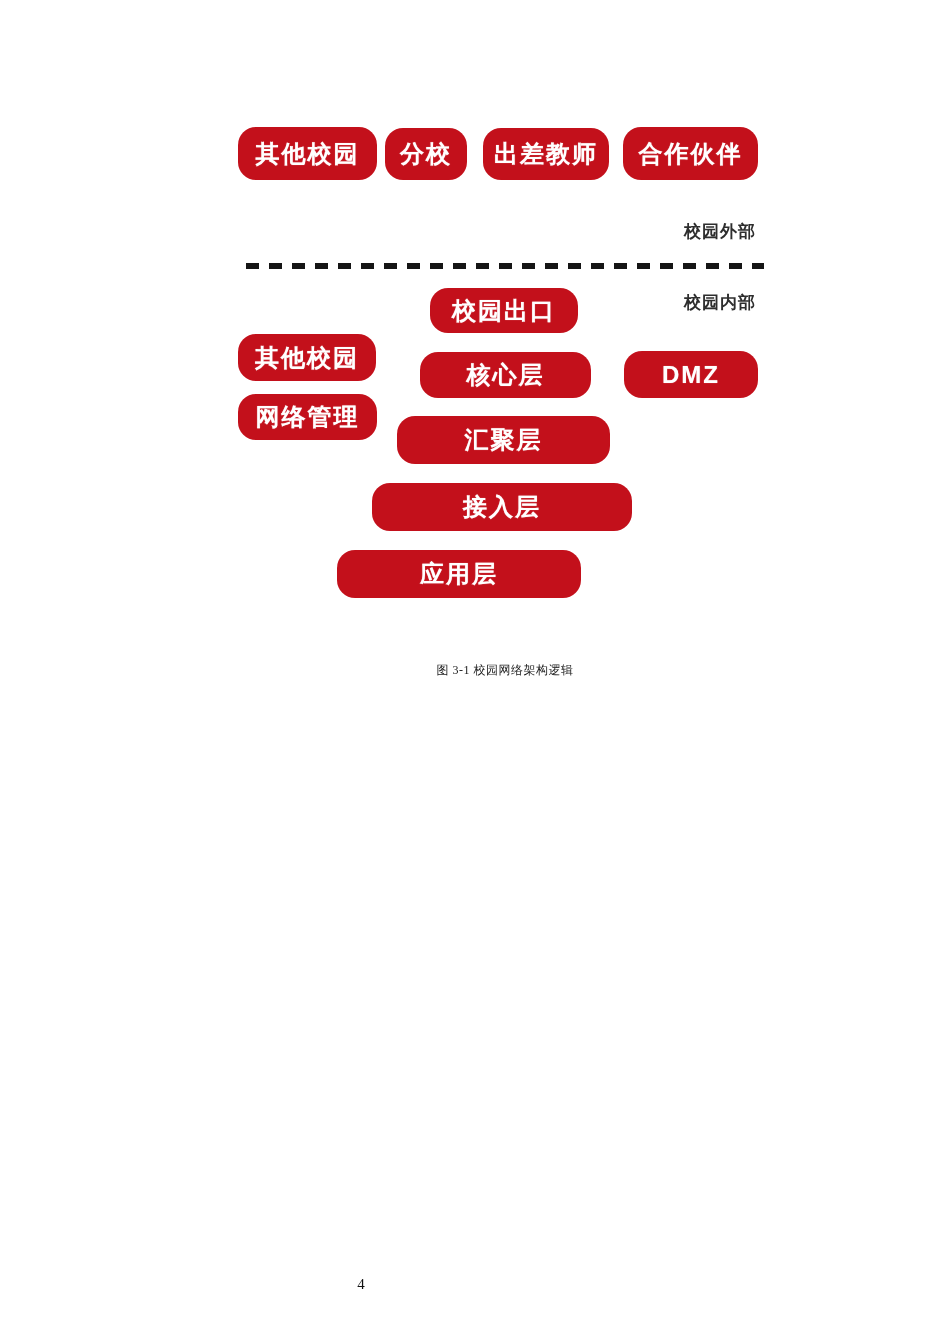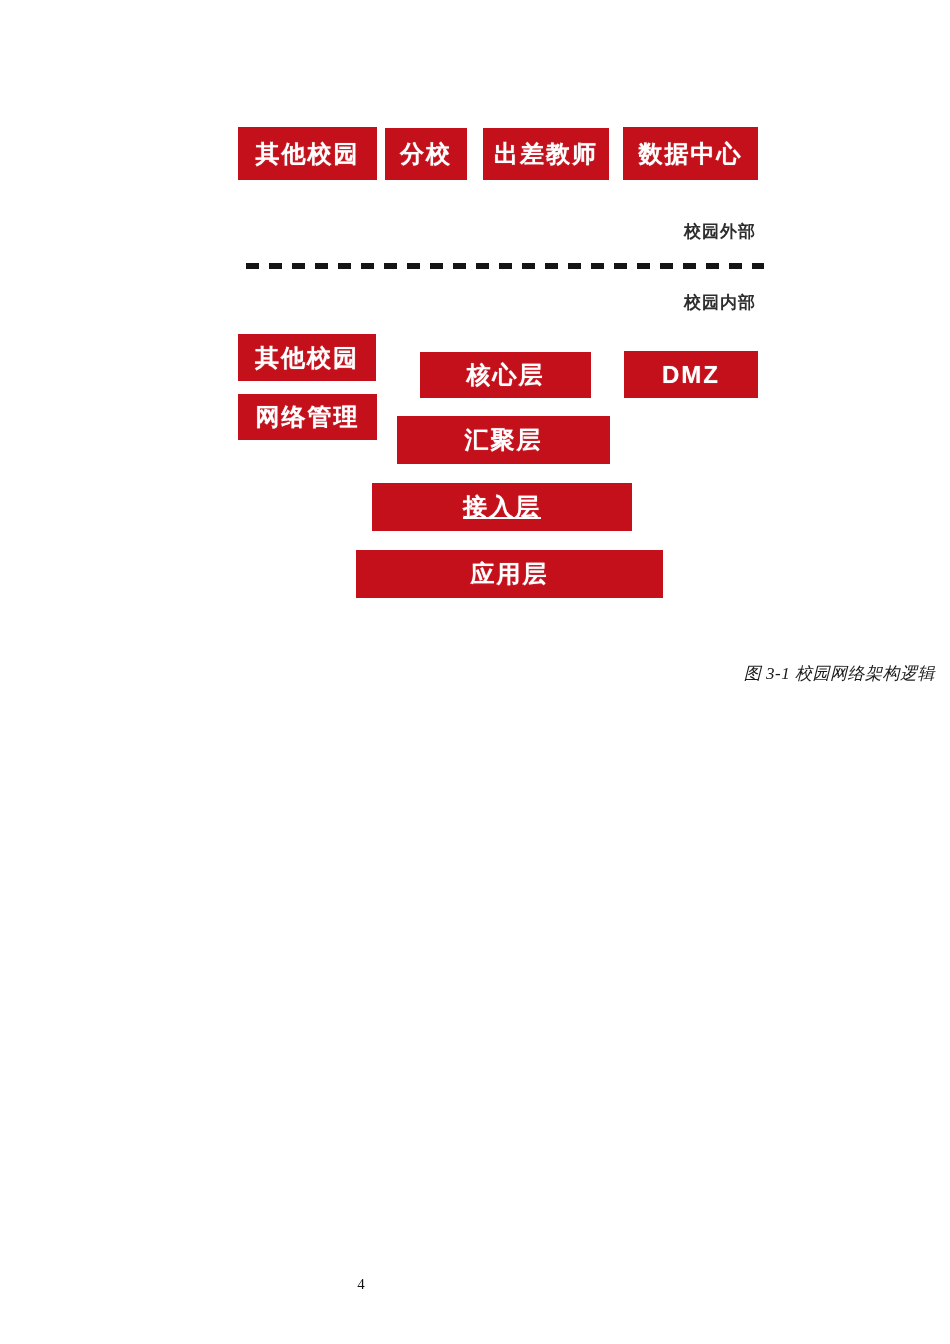--- a/index.html
+++ b/index.html
@@ -24,21 +24,21 @@
   }
   .figure {
     position: absolute;
     left: 0; top: 0;
     width: 950px; height: 650px;
   }
   .rbox {
     position: absolute;
     background: var(--box-red);
     color: var(--box-text);
-    border-radius: 0;
+    border-radius: 18px;
     display: flex;
     align-items: center;
     justify-content: center;
     font-family: "Liberation Sans", "DejaVu Sans", sans-serif;
     font-weight: bold;
     font-size: 24px;
     letter-spacing: 2px;
     text-shadow: 0 0 1px rgba(255,255,255,0.6);
   }
   .zone-label {
@@ -53,25 +53,24 @@
   .dashed-line {
     position: absolute;
     left: 246px; top: 263px;
     width: 518px; height: 6px;
     background: repeating-linear-gradient(to right, var(--dash) 0px, var(--dash) 13px, transparent 13px, transparent 23px);
   }
   .caption {
     position: absolute;
     left: 75px; top: 662px;
     width: 860px;
-    text-align: right;
-    font-size: 17px;
+    text-align: center;
+    font-size: 12px;
     color: #1a1a1a;
     letter-spacing: 0.5px;
-    font-style: italic;
   }
   .body-text {
     position: absolute;
     left: 87px; top: 752px;
     width: 780px;
     margin: 0;
     font-size: 17.2px;
     line-height: 28px;
     color: var(--body-text);
     text-align: justify;
@@ -90,33 +89,34 @@
 </head>
 <body>
 
 <div class="page">
 
   <div class="figure">
 
     <div class="rbox" style="left:238px; top:127px; width:139px; height:53px;">其他校园</div>
     <div class="rbox" style="left:385px; top:128px; width:82px; height:52px;">分校</div>
     <div class="rbox" style="left:483px; top:128px; width:126px; height:52px;">出差教师</div>
-    <div class="rbox" style="left:623px; top:127px; width:135px; height:53px;">数据中心</div>
+    <div class="rbox" style="left:623px; top:127px; width:135px; height:53px;">合作伙伴</div>
 
     <div class="zone-label" style="left:684px; top:220px;">校园外部</div>
     <div class="dashed-line"></div>
     <div class="zone-label" style="left:684px; top:291px;">校园内部</div>
 
+    <div class="rbox" style="left:430px; top:288px; width:148px; height:45px;">校园出口</div>
     <div class="rbox" style="left:238px; top:334px; width:138px; height:47px;">其他校园</div>
     <div class="rbox" style="left:420px; top:352px; width:171px; height:46px;">核心层</div>
     <div class="rbox" style="left:624px; top:351px; width:134px; height:47px;">DMZ</div>
     <div class="rbox" style="left:238px; top:394px; width:139px; height:46px;">网络管理</div>
     <div class="rbox" style="left:397px; top:416px; width:213px; height:48px;">汇聚层</div>
-    <div class="rbox" style="left:372px; top:483px; width:260px; height:48px;text-decoration:underline;">接入层</div>
-    <div class="rbox" style="left:356px; top:550px; width:307px; height:48px;">应用层</div>
+    <div class="rbox" style="left:372px; top:483px; width:260px; height:48px;">接入层</div>
+    <div class="rbox" style="left:337px; top:550px; width:244px; height:48px;">应用层</div>
   </div>
 
   <div class="caption">图 3-1 校园网络架构逻辑</div>
 
 
   <div class="page-number">4</div>
 
 </div>
 
 </body></html>

